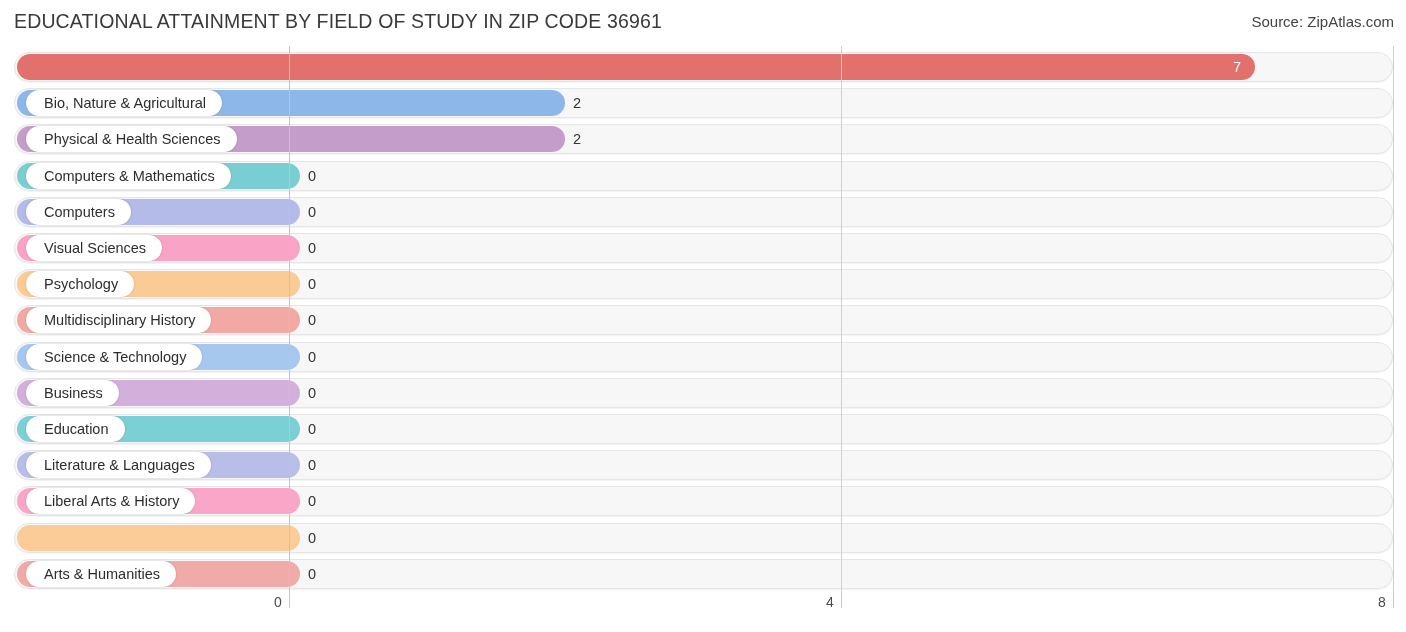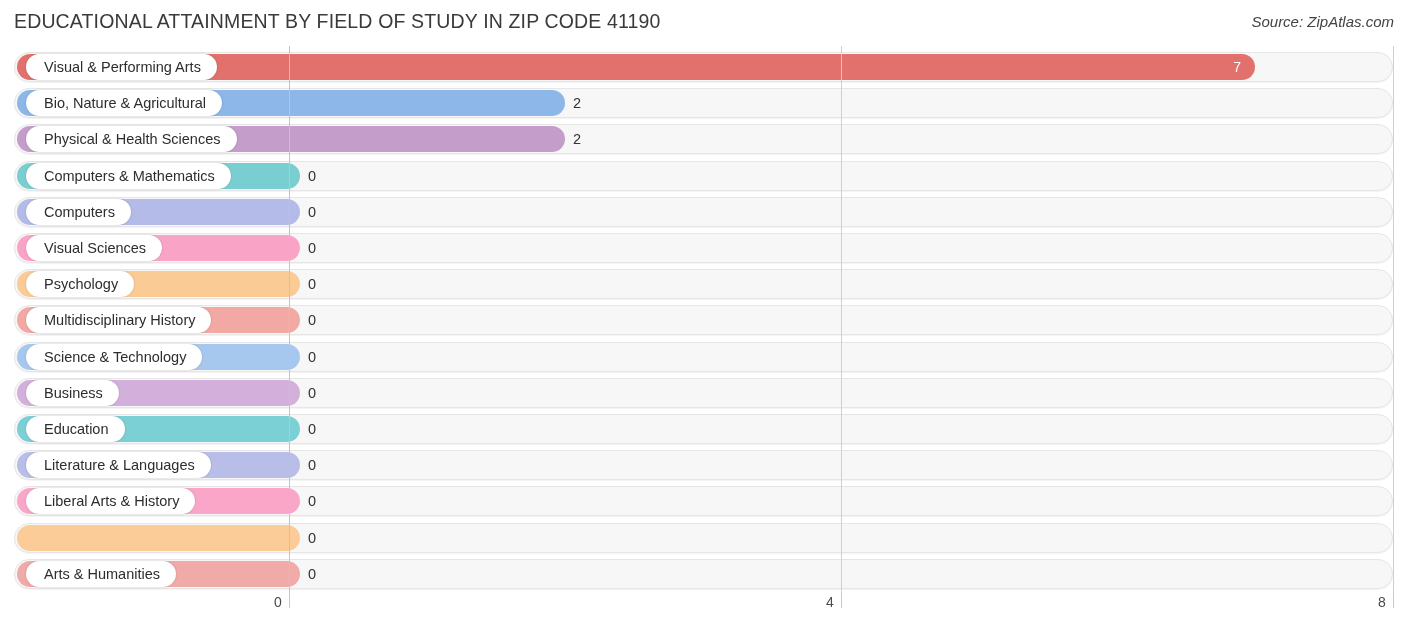--- a/index.html
+++ b/index.html
@@ -29,21 +29,20 @@
     font-size: 19.5px;
     color: #3a3a3a;
     letter-spacing: 0.15px;
     white-space: nowrap;
   }
   #source-label {
     position: absolute;
     right: 12px;
     top: 13px;
     font-size: 15px;
-    font-style: italic;
     color: #444444;
     white-space: nowrap;
   }
 
   
   #plot {
     position: absolute;
     left: 0;
     top: 46px;
     width: 1406px;
@@ -143,34 +142,33 @@
     top: -8px;
     width: 1px;
     height: 22px;
     background: #c8c8c8;
   }
 </style>
 </head>
 <body>
 
 <div id="header">
-  <div id="chart-title">EDUCATIONAL ATTAINMENT BY FIELD OF STUDY IN ZIP CODE 41190</div>
+  <div id="chart-title">EDUCATIONAL ATTAINMENT BY FIELD OF STUDY IN ZIP CODE 36961</div>
   <div id="source-label">Source: ZipAtlas.com</div>
 </div>
 
 <div id="plot">
     <div class="gridline axis0" style="left: 289px;"></div>
     <div class="gridline" style="left: 841px;"></div>
     <div class="gridline" style="left: 1393px;"></div>
     <div class="row" style="top: 6px;">
       <div class="track"></div>
       <div class="bar" style="width: 1238px; background: rgb(226, 112, 108);">
         <span class="bar-value-in">7</span>
       </div>
-      <div class="cat-pill">Visual &amp; Performing Arts</div>
     </div>
     <div class="row" style="top: 42.2px;">
       <div class="track"></div>
       <div class="bar" style="width: 548px; background: rgb(140, 183, 232);"></div>
       <div class="value-out" style="left: 573px;">2</div>
       <div class="cat-pill">Bio, Nature &amp; Agricultural</div>
     </div>
     <div class="row" style="top: 78.4px;">
       <div class="track"></div>
       <div class="bar" style="width: 548px; background: rgb(196, 157, 202);"></div>

